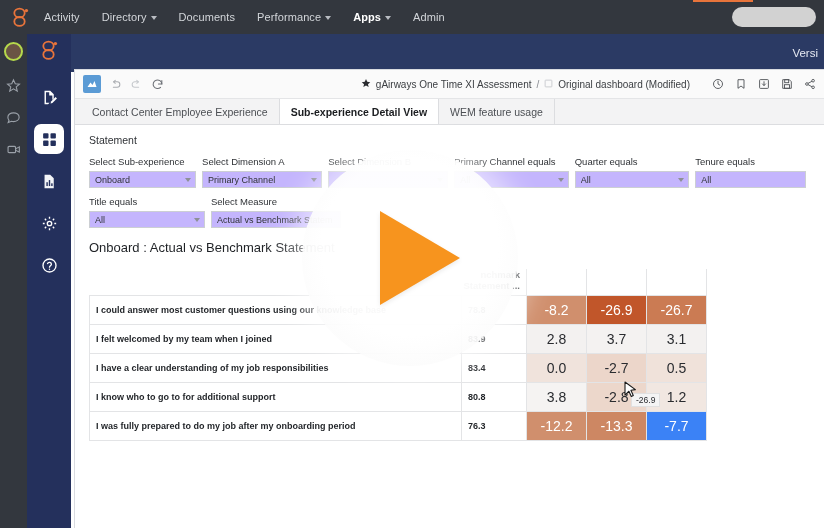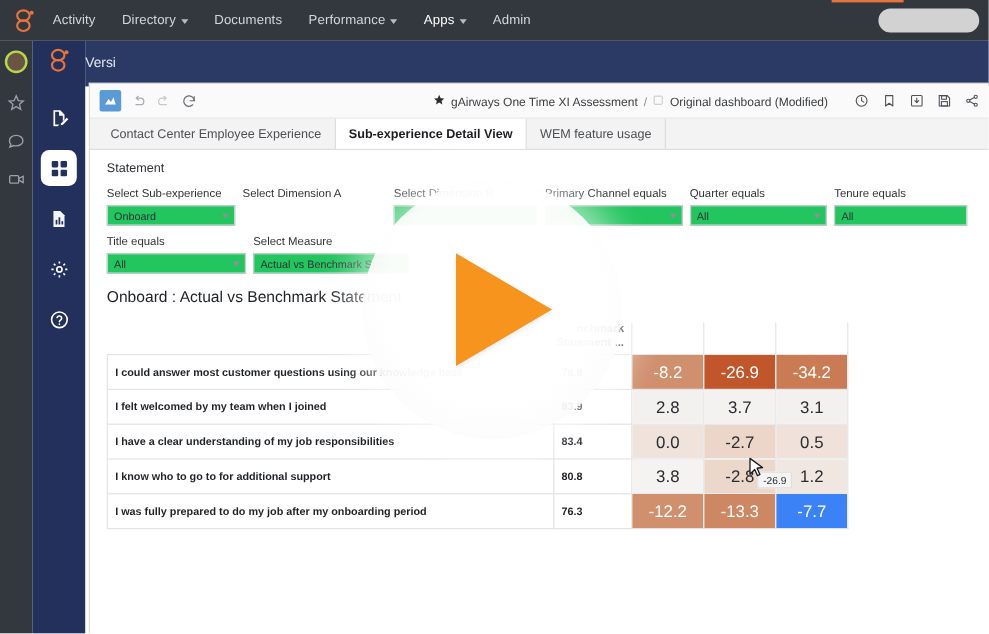--- a/index.html
+++ b/index.html
@@ -16,21 +16,21 @@
     position: absolute; left: 0; top: 0; width: 824px; height: 34px;
     background: #33373e; display: flex; align-items: center;
   }
   .topnav-logo { width: 28px; margin-left: 6px; display: flex; justify-content: center; }
   .topnav-items { display: flex; align-items: center; gap: 18px; margin-left: 8px; }
   .topnav-item {
     color: #d3d6da; font-size: 11px; letter-spacing: .1px;
     display: flex; align-items: center; gap: 4px; white-space: nowrap;
     padding: 3px 2px; cursor: pointer;
   }
-  .topnav-item.active { color: #ffffff; font-weight: normal; }
+  .topnav-item.active { color: #ffffff; font-weight: bold; }
   .caret {
     width: 0; height: 0; border-left: 3.5px solid transparent;
     border-right: 3.5px solid transparent; border-top: 4px solid #b9bcc2;
     display: inline-block; margin-top: 1px;
   }
   .topnav-search {
     position: absolute; right: 8px; top: 7px; width: 84px; height: 20px;
     background: #d2d2d2; border-radius: 10px;
   }
   .topnav-accent {
@@ -58,21 +58,21 @@
   .navy-logo { margin-bottom: 6px; }
   .navy-icon {
     width: 30px; height: 30px; border-radius: 7px; color: #ffffff;
     display: flex; align-items: center; justify-content: center; cursor: pointer;
   }
   .navy-icon.active { background: #ffffff; color: #24305c; }
 
   
   .banner {
     position: absolute; left: 71px; top: 34px; width: 753px; height: 38px;
-    background: #2b3a64; display: flex; align-items: center; 
+    background: #2b3a64; display: flex; align-items: center; justify-content: flex-end;
     padding-right: 6px;
   }
   .banner-text { color: #e6e9f2; font-size: 11.5px; white-space: nowrap; }
 
   
   .viz {
     position: absolute; left: 74px; top: 69px; width: 750px; height: 459px;
     background: #ffffff; border-left: 1px solid #d9dbe0; border-top: 1px solid #d9dbe0;
     overflow: hidden;
   }
@@ -108,21 +108,21 @@
   .controls-head {
     font-size: 10.5px; color: #2f3236; padding: 9px 0 0 14px;
   }
   .controls-grid {
     position: relative; padding: 10px 12px 0 14px;
   }
   .ctrl-row { display: flex; }
   .ctrl { margin-right: 6px; }
   .ctrl-label { font-size: 9.5px; color: #2f3236; margin-bottom: 4px; white-space: nowrap; }
   .ctrl-box {
-    height: 17px; border: 1px solid #cccfd3; background: #22c55e;
+    height: 17px; border: 1px solid #cccfd3; background: #c4b5fd;
     display: flex; align-items: center; justify-content: space-between;
     padding: 0 4px 0 5px; font-size: 9px; color: #2f3236; cursor: pointer;
   }
   .ctrl-box span { overflow: hidden; white-space: nowrap; }
   .sel-caret {
     width: 0; height: 0; border-left: 3px solid transparent;
     border-right: 3px solid transparent; border-top: 4px solid #8d9096;
     flex: none; margin-left: 3px;
   }
 
@@ -392,20 +392,24 @@
         <div class="ctrl-row">
           <div class="ctrl" style="width:116px">
             <div class="ctrl-label">Select Sub-experience</div>
             <div class="ctrl-box">
               <span>Onboard</span>
               <i class="sel-caret"></i>
             </div>
           </div>
           <div class="ctrl" style="width:130px">
             <div class="ctrl-label">Select Dimension A</div>
+            <div class="ctrl-box">
+              <span>Primary Channel</span>
+              <i class="sel-caret"></i>
+            </div>
           </div>
           <div class="ctrl" style="width:130px">
             <div class="ctrl-label">Select Dimension B</div>
             <div class="ctrl-box">
               <span></span>
               <i class="sel-caret"></i>
             </div>
           </div>
           <div class="ctrl" style="width:124px">
             <div class="ctrl-label">Primary Channel equals</div>
@@ -464,21 +468,21 @@
             <td></td>
             <td></td>
             <td></td>
           </tr>
 
           <tr>
             <td class="stmt">I could answer most customer questions using our knowledge base</td>
             <td class="bench">78.8</td>
             <td class="val dark" style="background:#d08f6d">-8.2</td>
             <td class="val dark" style="background:#c1562a">-26.9</td>
-            <td class="val dark" style="background:#cb7b53">-34.2</td>
+            <td class="val dark" style="background:#cb7b53">-26.7</td>
           </tr>
           <tr>
             <td class="stmt">I felt welcomed by my team when I joined</td>
             <td class="bench">83.9</td>
             <td class="val" style="background:#f3f1f0">2.8</td>
             <td class="val" style="background:#f4f2f1">3.7</td>
             <td class="val" style="background:#f3f1f0">3.1</td>
           </tr>
           <tr>
             <td class="stmt">I have a clear understanding of my job responsibilities</td>

